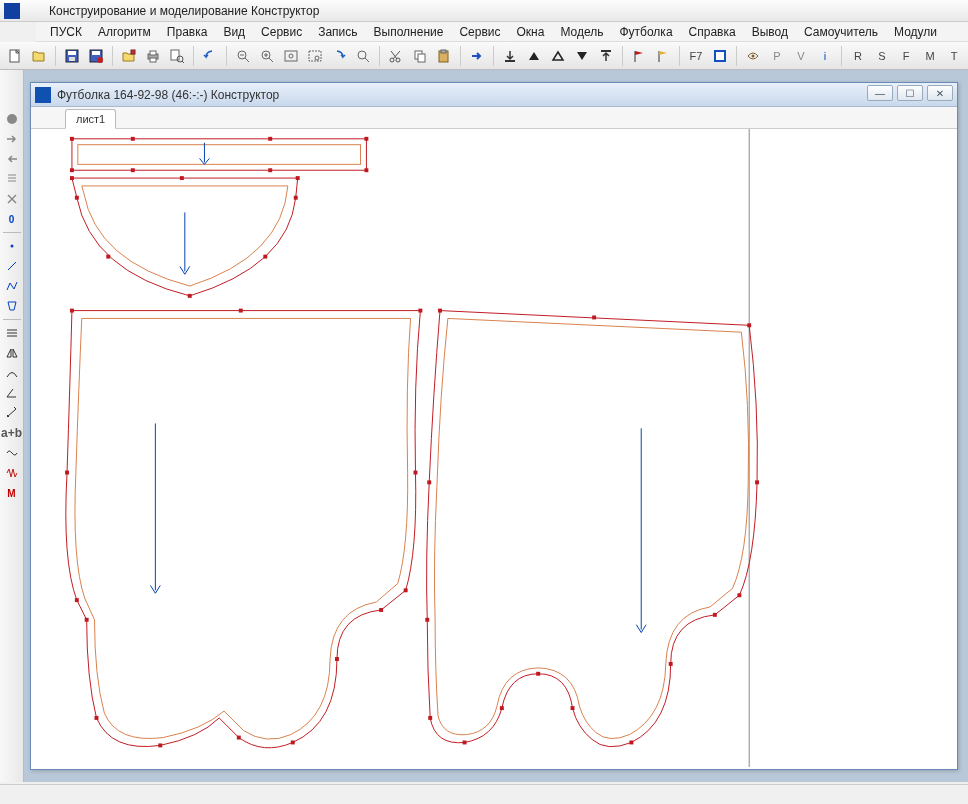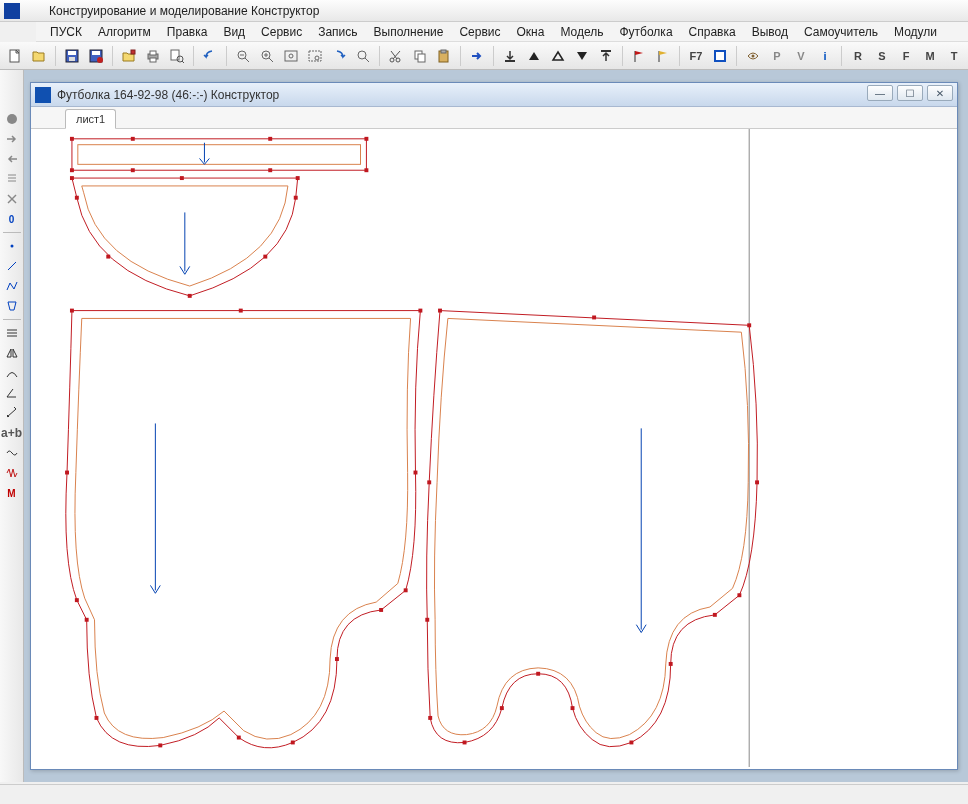--- a/index.html
+++ b/index.html
@@ -61,21 +61,21 @@
 .tbtn {
   width: 22px;
   height: 22px;
   display: flex;
   align-items: center;
   justify-content: center;
   border: 1px solid transparent;
   cursor: default;
 }
 .tbtn svg { width: 16px; height: 16px; }
-.tbtn .txt { font-weight: bold; font-size: 11px; color: #444; }
+.tbtn .txt { font-weight: normal; font-size: 11px; color: #444; }
 .tbtn .txt.blue { color: #0050c0; }
 .tbtn .txt.gray { color: #888; }
 .content-area {
   position: absolute;
   top: 70px;
   left: 0;
   right: 0;
   bottom: 22px;
   background: #b8c8d8;
 }

